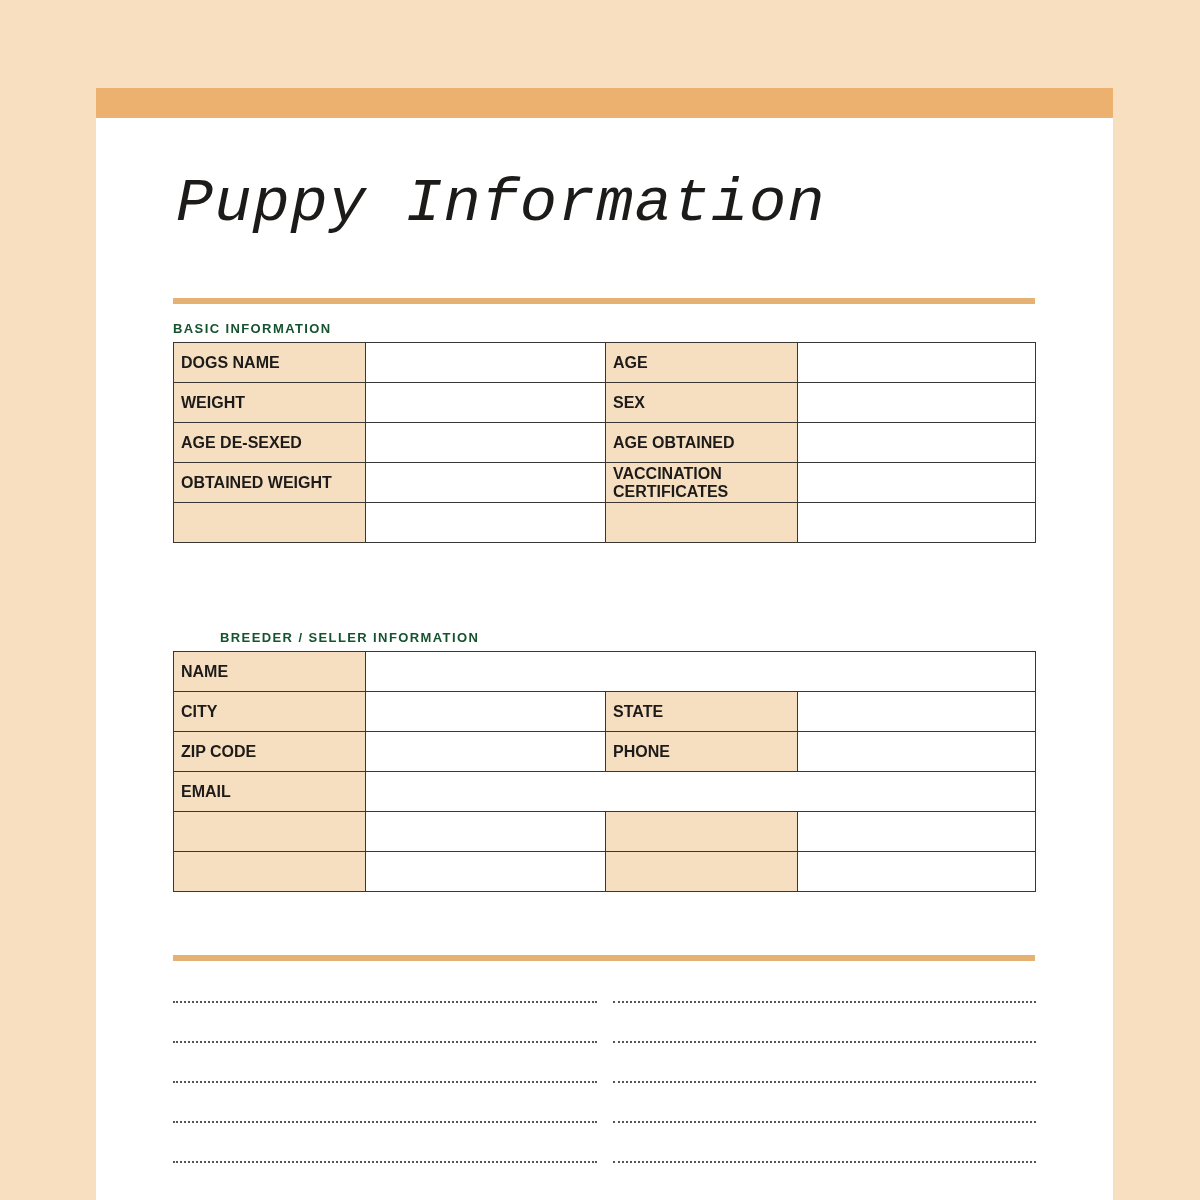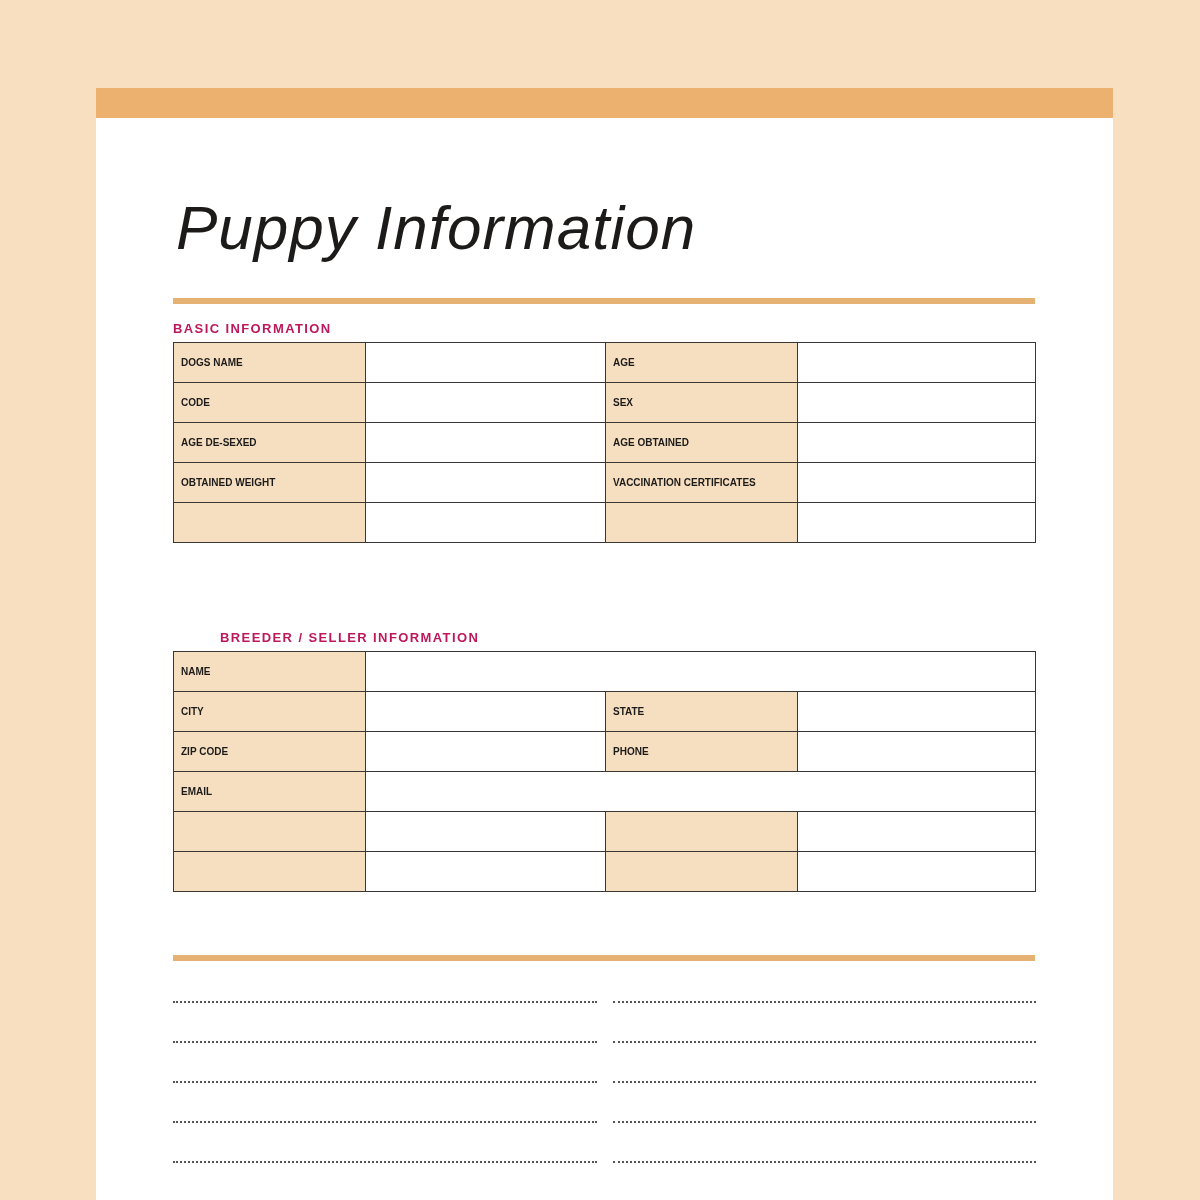--- a/index.html
+++ b/index.html
@@ -7,34 +7,34 @@
     width: 1200px; height: 1200px; background: #f7dfbf; position: relative; overflow: hidden;
     font-family: "Liberation Sans", sans-serif;
   }
   .page {
     position: absolute; left: 96px; top: 88px; width: 1017px; height: 1130px; background: #ffffff;
   }
   .top-band {
     position: absolute; left: 0; top: 0; width: 100%; height: 30px; background: #ecb06f;
   }
   .title {
-    position: absolute; left: 80px; top: 80px; font-family: Liberation Sans, sans-serif; font-style: italic;
-    font-size: 62px; color: #1d1b1a; letter-spacing: 1px; white-space: nowrap; margin-top: 24px;
+    position: absolute; left: 80px; top: 80px; font-family: Liberation Mono, monospace; font-style: italic;
+    font-size: 62px; color: #1d1b1a; letter-spacing: 1px; white-space: nowrap;
   }
   .rule {
     position: absolute; left: 77px; width: 862px; height: 6px; background: #e6b274;
   }
   .section-heading {
-    position: absolute; left: 77px; font-size: 13px; font-weight: bold; letter-spacing: 1.4px; color: #be185d;
+    position: absolute; left: 77px; font-size: 13px; font-weight: bold; letter-spacing: 1.4px; color: #14532d;
   }
   table.form {
     position: absolute; left: 77px; width: 862px; border-collapse: collapse; table-layout: fixed;
   }
   table.form td {
-    border: 1.5px solid #3a3633; height: 40px; padding: 0 0 0 7px; font-size: 10px; font-weight: bold;
+    border: 1.5px solid #3a3633; height: 40px; padding: 0 0 0 7px; font-size: 16px; font-weight: bold;
     color: #1d1b1a; vertical-align: middle; box-sizing: border-box;
   }
   td.lbl { background: #f6dfc1; }
   td.val { background: #ffffff; }
   .dots {
     position: absolute; height: 0; border-top: 2px dotted #555; 
   }
 </style>
 </head>
 <body>
@@ -55,21 +55,21 @@
         <col style="width:238px">
       </colgroup>
     <tbody>
         <tr>
       <td class="lbl">DOGS NAME</td>
       <td class="val"></td>
       <td class="lbl">AGE</td>
       <td class="val"></td>
     </tr>
     <tr>
-      <td class="lbl">CODE</td>
+      <td class="lbl">WEIGHT</td>
       <td class="val"></td>
       <td class="lbl">SEX</td>
       <td class="val"></td>
     </tr>
     <tr>
       <td class="lbl">AGE DE-SEXED</td>
       <td class="val"></td>
       <td class="lbl">AGE OBTAINED</td>
       <td class="val"></td>
     </tr>

